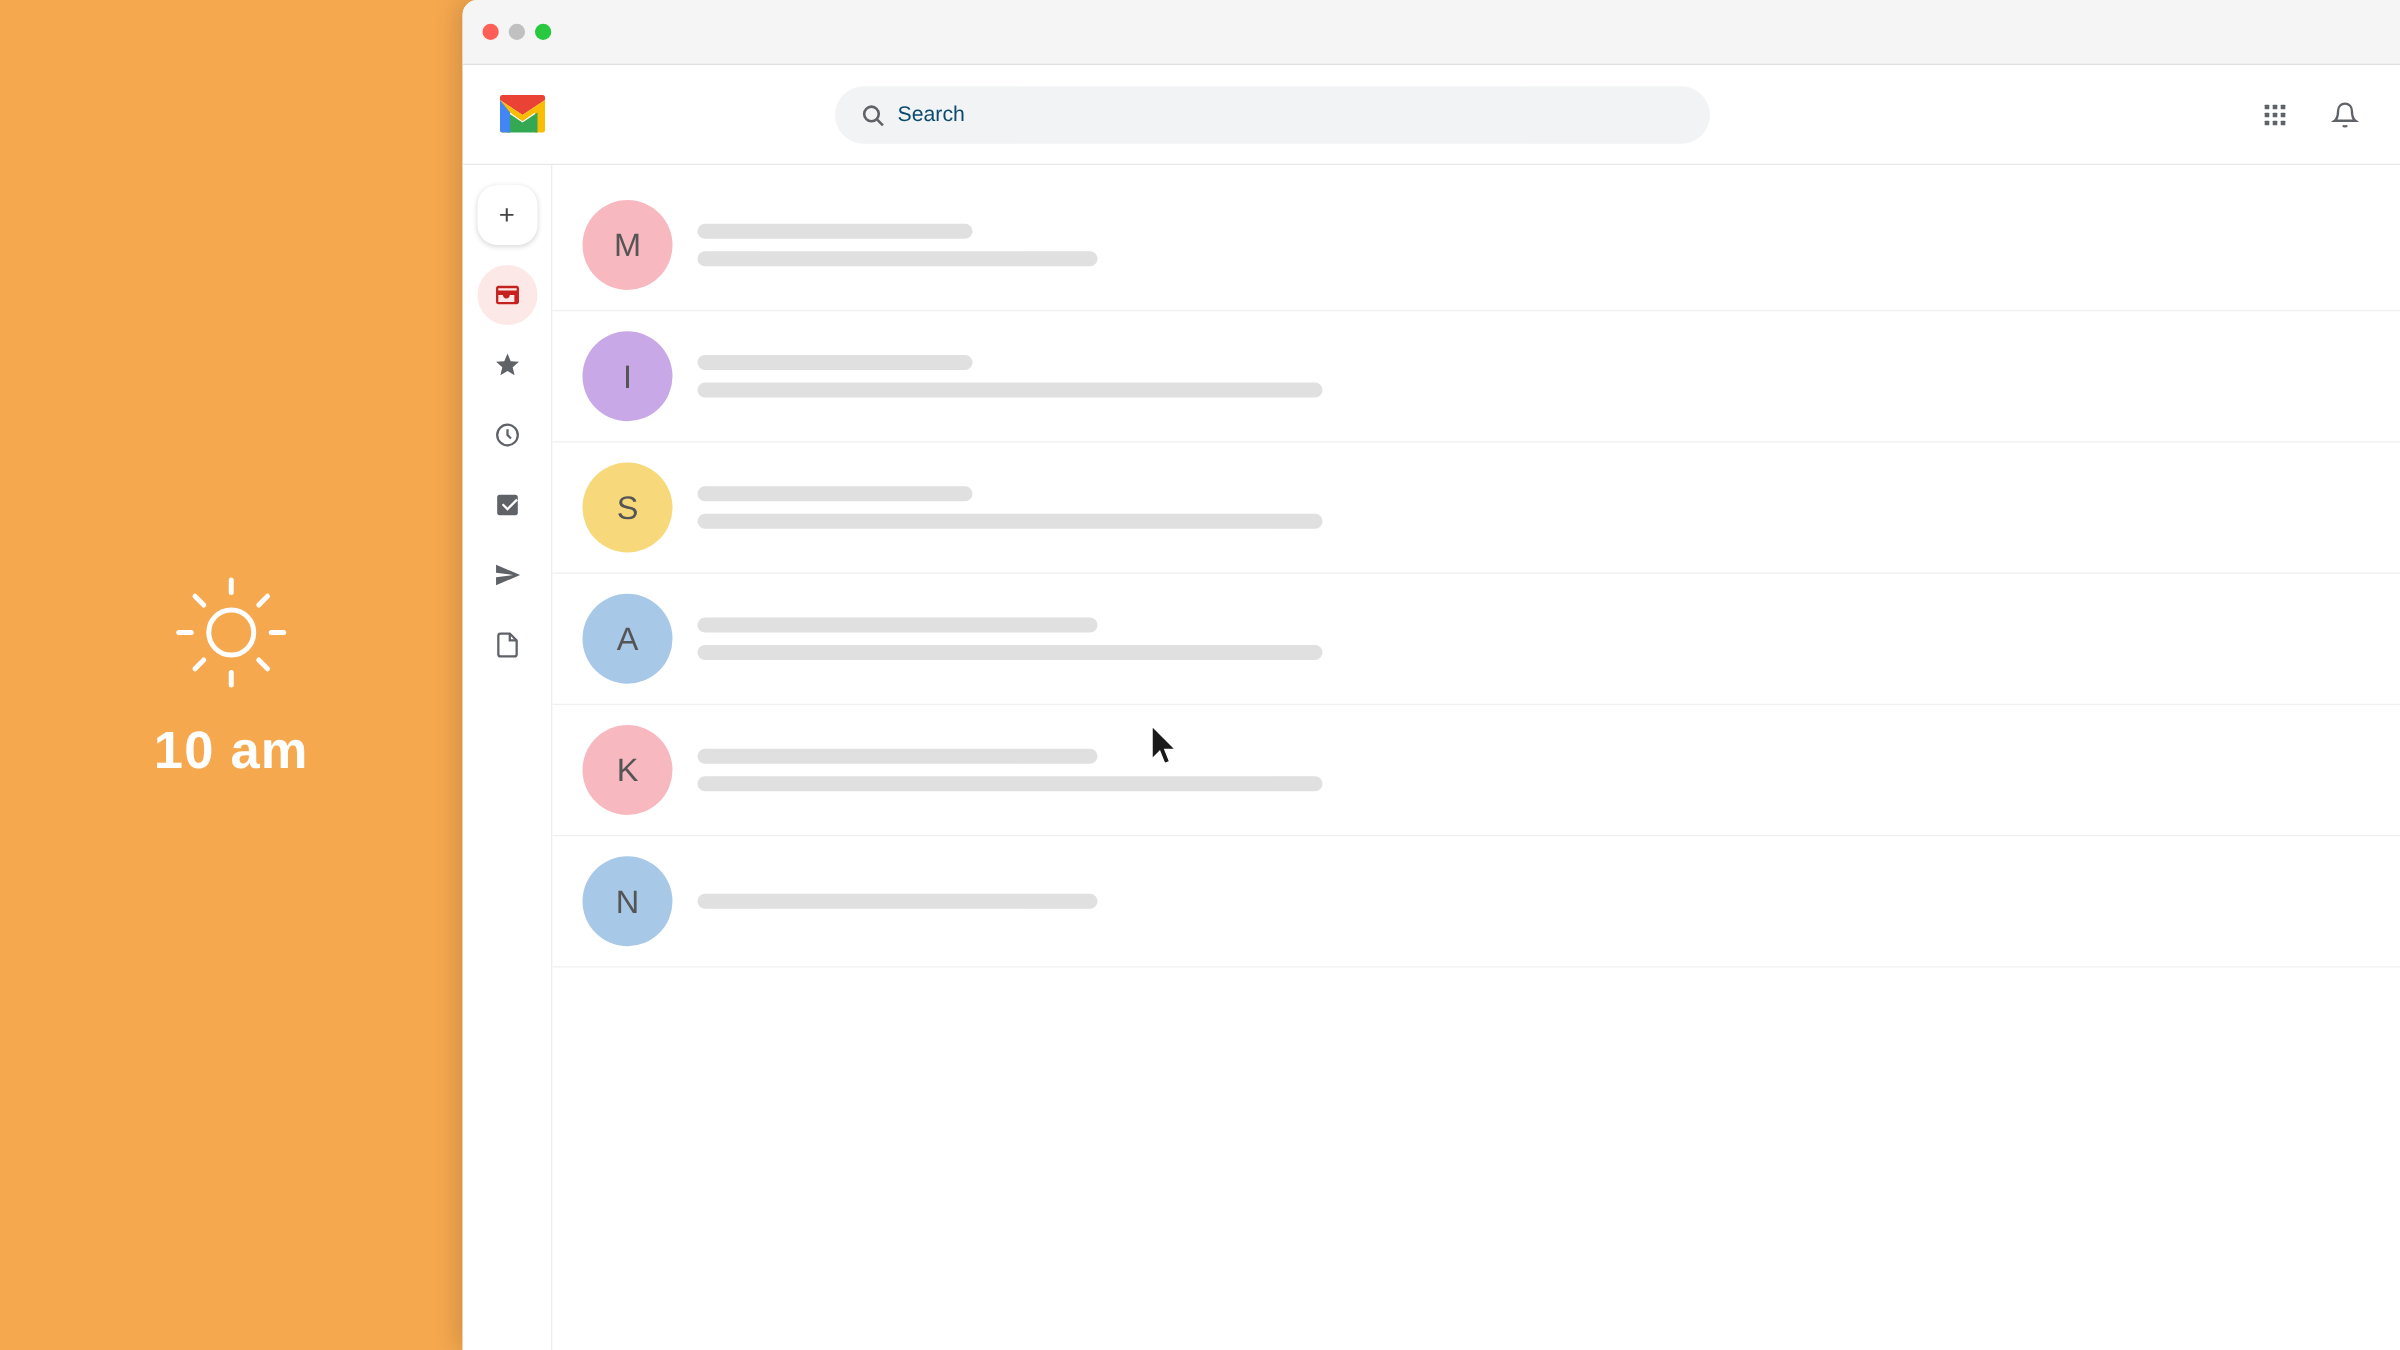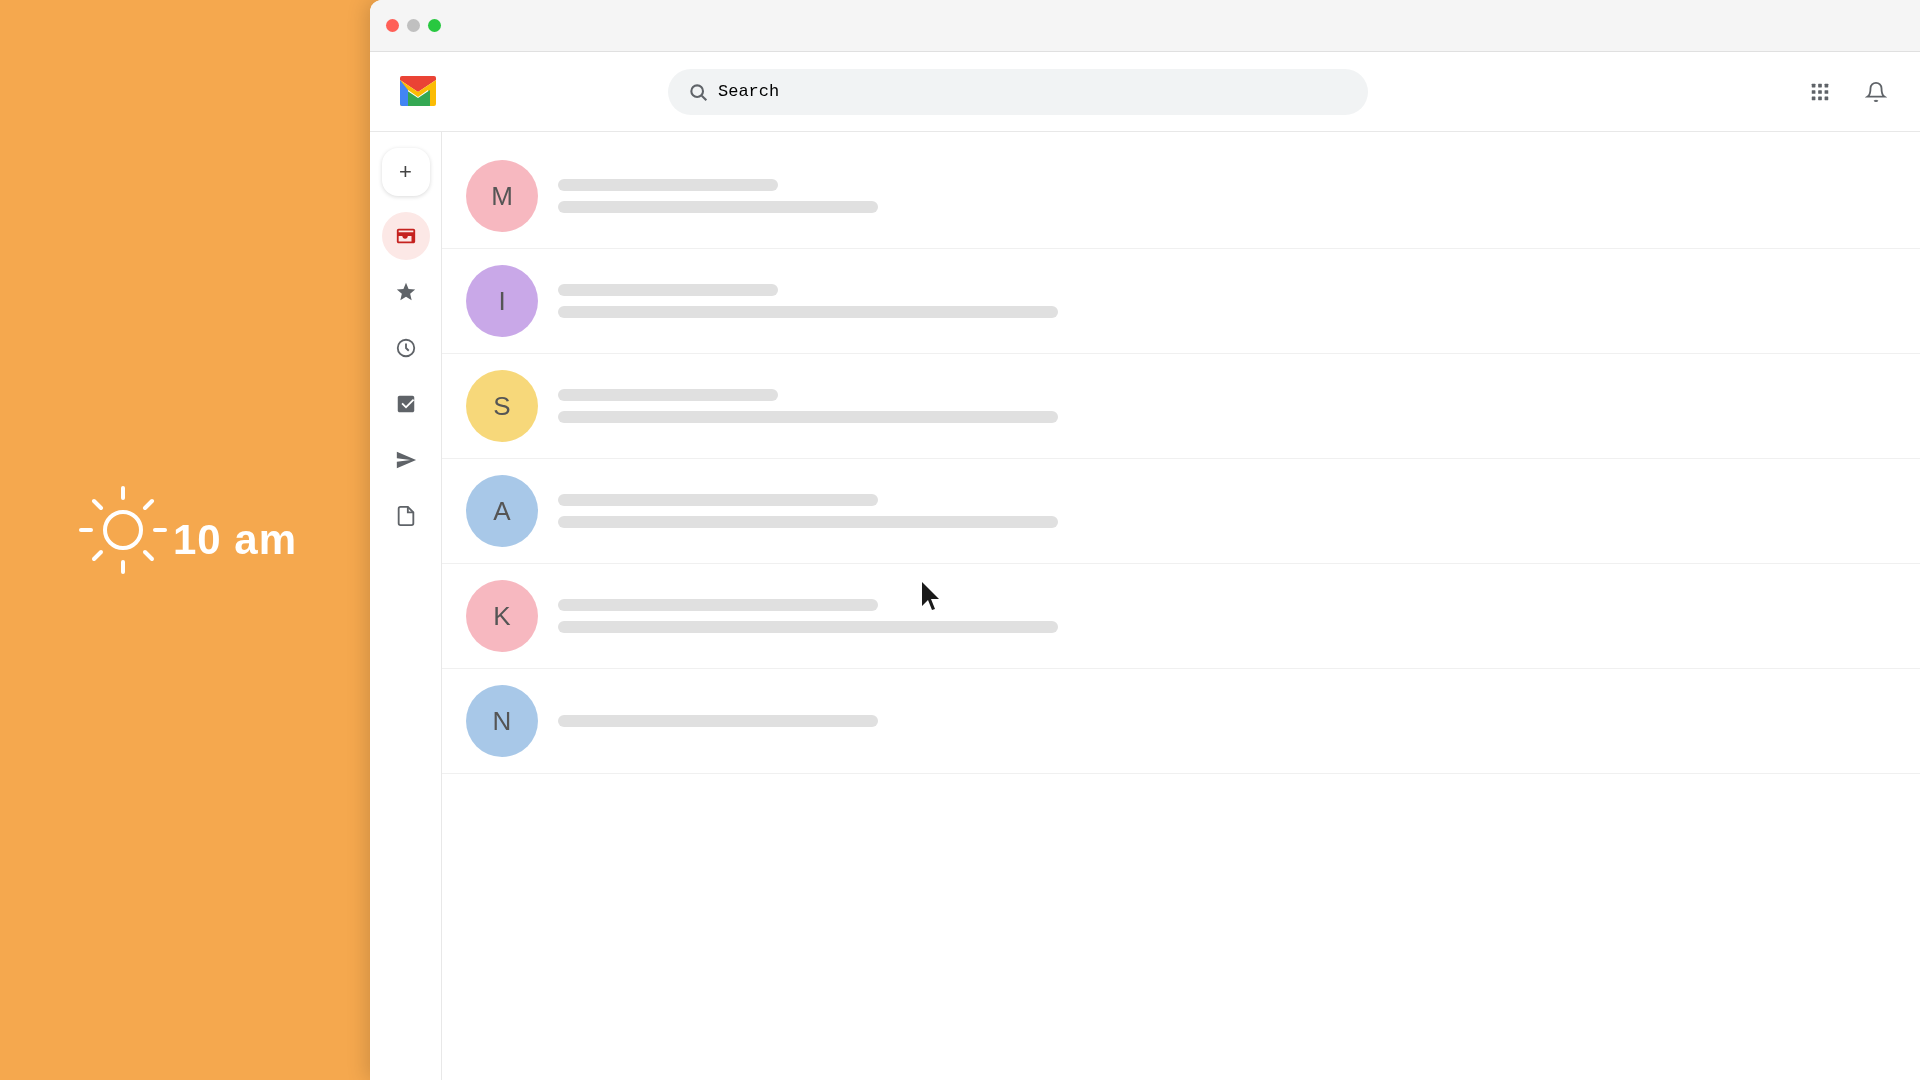--- a/index.html
+++ b/index.html
@@ -11,21 +11,21 @@
       display: flex;
       background: #f5a84e;
     }
 
     
     .left-panel {
       width: 370px;
       height: 1080px;
       background: #f5a84e;
       display: flex;
-      flex-direction: row;
+      flex-direction: column;
       align-items: center;
       justify-content: center;
       flex-shrink: 0;
     }
 
     .sun-icon {
       width: 100px;
       height: 100px;
       position: relative;
       margin-bottom: 20px;
@@ -116,23 +116,22 @@
       cursor: text;
       margin: 0 auto;
     }
 
     .search-icon-svg {
       color: #5f6368;
       flex-shrink: 0;
     }
 
     .search-placeholder {
-      color: #000000;
+      color: #0c4a6e;
       font-size: 17px;
-      font-family: Liberation Mono, monospace;
     }
 
     .header-right {
       display: flex;
       align-items: center;
       gap: 16px;
       margin-left: auto;
     }
 
     .header-icon-btn {

